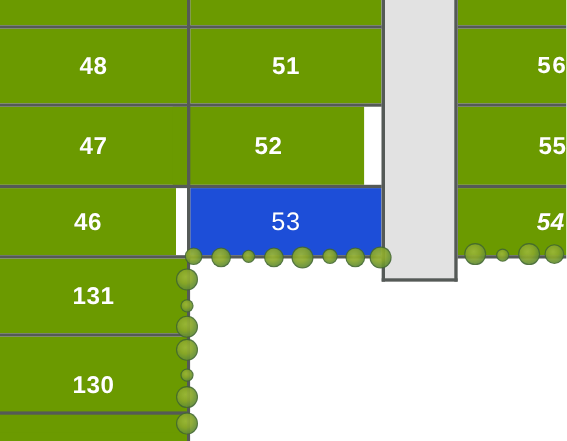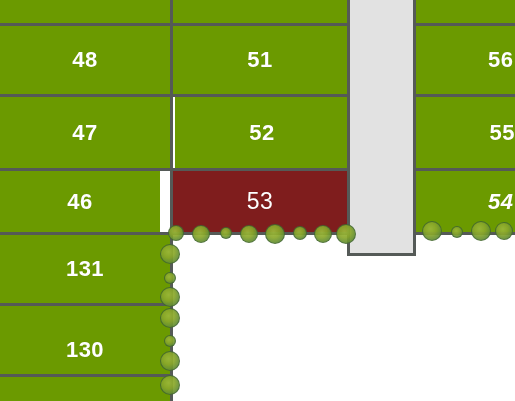--- a/index.html
+++ b/index.html
@@ -22,21 +22,21 @@
   
   .parcel {
     position: absolute;
     box-sizing: border-box;
     background: #6b9a00;
     display: flex;
     align-items: center;
     justify-content: center;
   }
   .parcel.selected {
-    background: #7f1d1d;
+    background: #1d4ed8;
   }
   .parcel-label {
     color: #ffffff;
     font-size: 22px;
     font-weight: bold;
     letter-spacing: 0.5px;
     text-shadow: 0 0 1px rgba(0,0,0,0.12);
     white-space: nowrap;
     pointer-events: none;
   }
@@ -101,27 +101,27 @@
     </div>
     <div class="parcel" style="left: 0px; top: 235px; width: 170px; height: 68px;">
       <span class="parcel-label">131</span>
     </div>
     <div class="parcel" style="left: 0px; top: 306px; width: 170px; height: 87px;">
       <span class="parcel-label">130</span>
     </div>
     <div class="parcel" style="left: 173px; top: 26px; width: 174px; height: 68px;">
       <span class="parcel-label">51</span>
     </div>
-    <div class="parcel" style="left: 175px; top: 97px; width: 174px; height: 71px;">
+    <div class="parcel" style="left: 157px; top: 97px; width: 174px; height: 71px;">
       <span class="parcel-label">52</span>
     </div>
     <div class="parcel selected" style="left: 173px; top: 171px; width: 174px; height: 61px;">
       <span class="parcel-label">53</span>
     </div>
-    <div class="parcel" style="left: 416px; top: 26px; width: 99px; height: 68px; justify-content: flex-start;">
+    <div class="parcel" style="left: 416px; top: 26px; width: 99px; height: 68px; justify-content: flex-start; font-family: Liberation Mono, monospace;">
       <span class="parcel-label" style="margin-left: 72px;">56</span>
     </div>
     <div class="parcel" style="left: 416px; top: 97px; width: 99px; height: 71px; justify-content: flex-end;">
       <span class="parcel-label" style="margin-left: 72px;">55</span>
     </div>
     <div class="parcel" style="left: 416px; top: 171px; width: 99px; height: 61px; justify-content: flex-start; font-style: italic;">
       <span class="parcel-label" style="margin-left: 72px;">54</span>
     </div>
     <div class="road-strip" style="left: 347px; top: 0px; width: 69px; height: 256px;"></div>
     <div class="hline" style="left: 0px; top: 23px; width: 515px;"></div>

